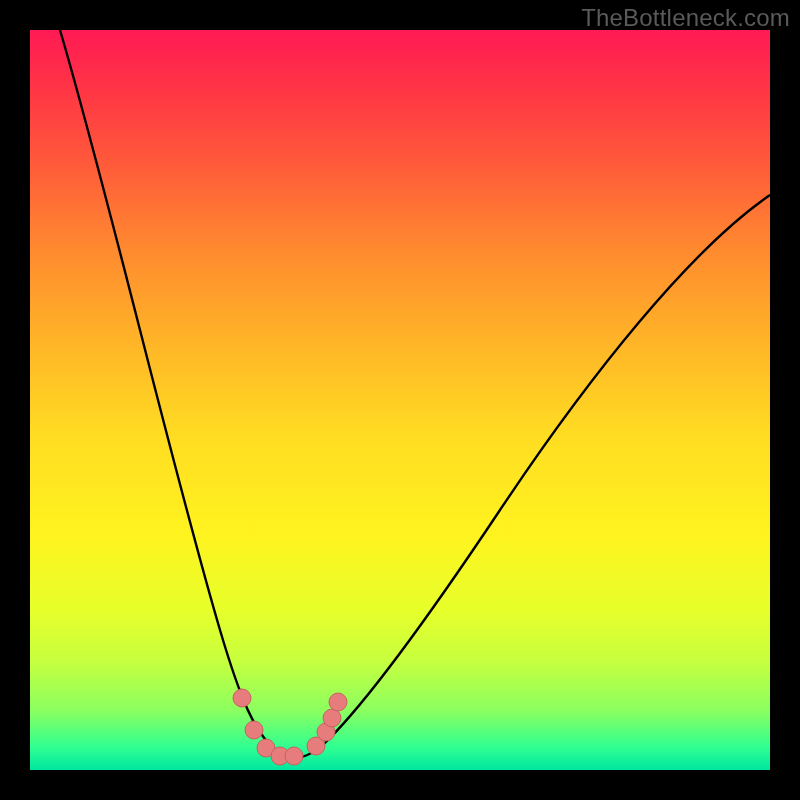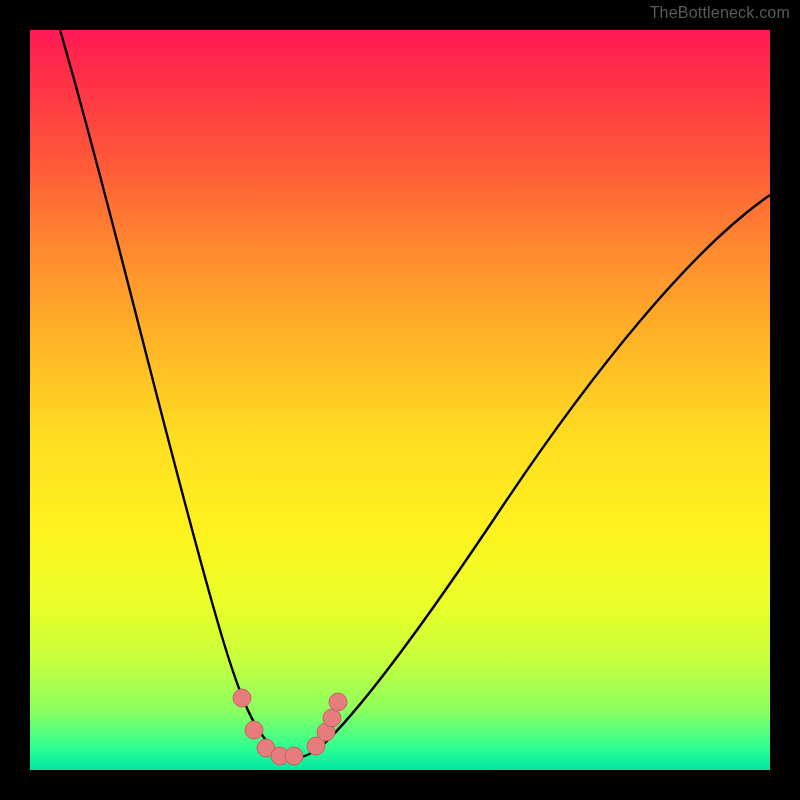--- a/index.html
+++ b/index.html
@@ -12,21 +12,21 @@
     #ff8b2f 30%,
     #ffb427 42%,
     #ffdd22 55%,
     #fff31f 68%,
     #e8ff2a 78%,
     #c8ff3d 85%,
     #8bff60 92%,
     #2eff92 97%,
     #00e6a0 100%);}
 .wm{position:absolute;top:4px;right:10px;color:#5a5a5a;font-family:Arial,Helvetica,sans-serif;
-    font-size:16px;font-weight:500;letter-spacing:0.2px}
+    font-size:24px;font-weight:500;letter-spacing:0.2px}
 svg.curve{position:absolute;left:30px;top:30px;width:740px;height:740px;overflow:visible}
 .pt{fill:#e77c7c;stroke:#c95f5f;stroke-width:1}
 </style>
 </head>
 <body>
 
 <div class="frame">
   <div class="plot"></div>
 
   <svg class="curve" viewBox="0 0 740 740" preserveAspectRatio="none">

